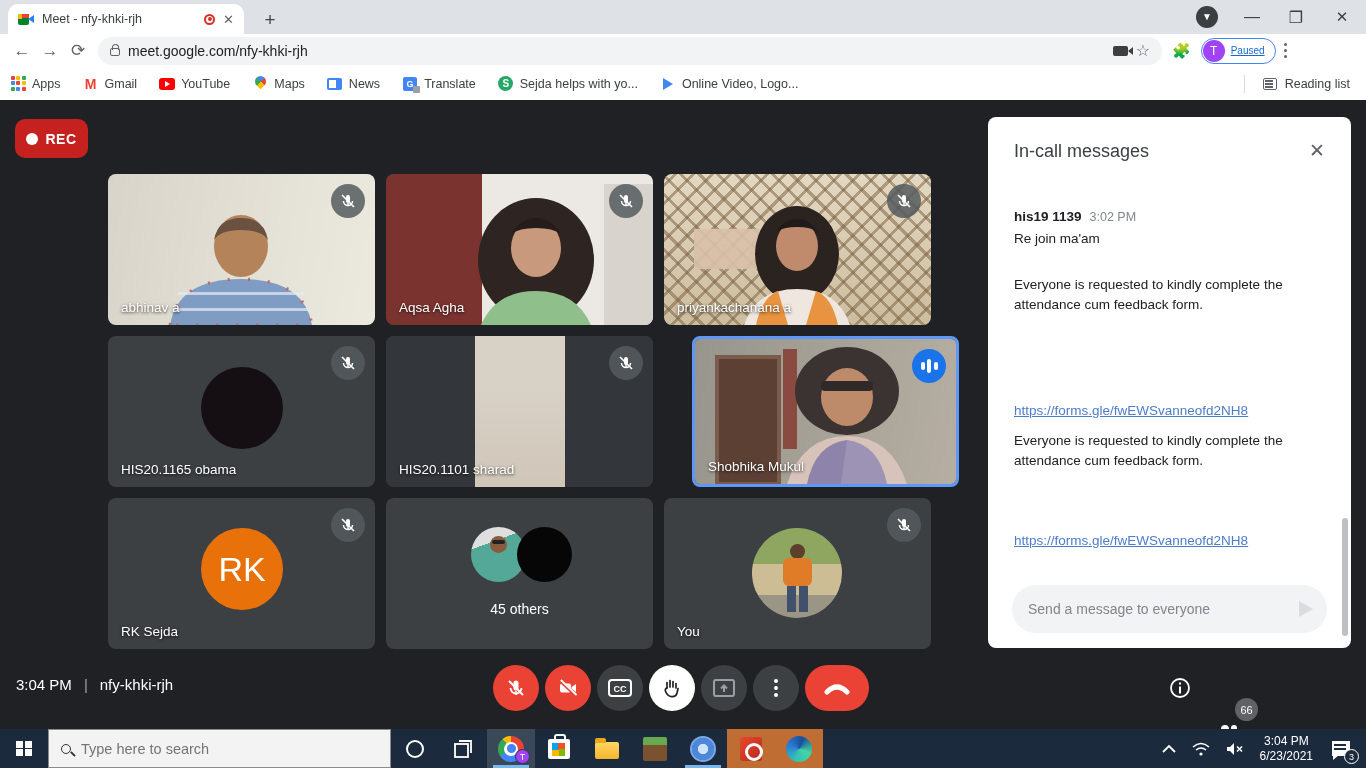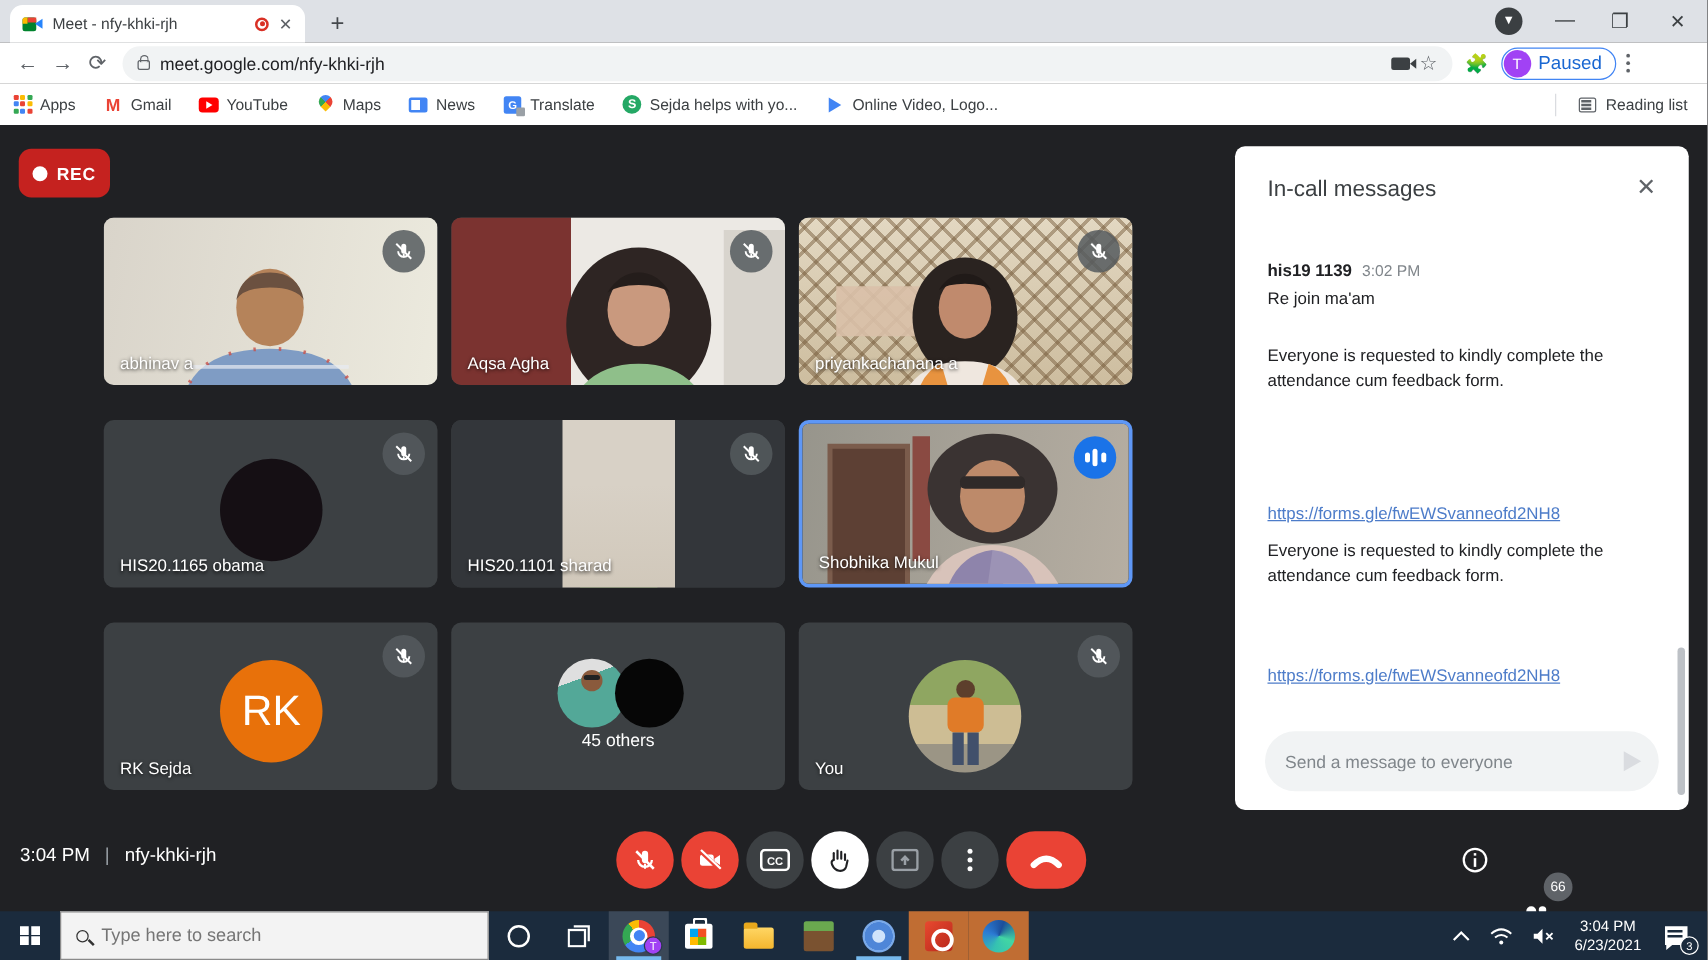--- a/index.html
+++ b/index.html
@@ -30,21 +30,21 @@
   #omnibox { margin-left:6px; width:1064px; height:28px; background:#f1f3f4; border-radius:14px; display:flex; align-items:center; padding:0 12px; gap:8px; }
   .lock-glyph { width:10px; height:8px; border:1.6px solid #5f6368; border-radius:2px; position:relative; margin-top:3px;}
   .lock-glyph::before{ content:""; position:absolute; left:1px; top:-5px; width:5px; height:5px; border:1.6px solid #5f6368; border-bottom:none; border-radius:4px 4px 0 0;}
   .url-text { font-size:14px; color:#202124; flex:1; }
   .cam-glyph { width:15px; height:10px; background:#3c4043; border-radius:2px; position:relative; }
   .cam-glyph::after{ content:""; position:absolute; right:-5px; top:1px; border-top:4px solid transparent; border-bottom:4px solid transparent; border-right:5px solid #3c4043; }
   .star-glyph { color:#5f6368; font-size:16px; }
   .puzzle-glyph { color:#5f6368; font-size:15px; margin-left:10px;}
   #profile-pill { margin-left:10px; height:26px; border:1.5px solid #4285f4; border-radius:14px; display:flex; align-items:center; padding:1px 10px 1px 1px; gap:6px;}
   #profile-avatar { width:22px; height:22px; border-radius:50%; background:#a142f4; color:#fff; font-size:12px; display:flex; align-items:center; justify-content:center; }
-  #profile-status { color:#1967d2; font-size:15px; }
+  #profile-status { color:#1967d2; font-size:10px;text-decoration:underline; }
   .kebab { display:flex; flex-direction:column; gap:2.5px; margin:0 12px 0 8px;}
   .kebab i{ width:3.5px; height:3.5px; background:#5f6368; border-radius:50%; }
 
   #bookmarks { left:0; top:67px; width:1366px; height:33px; background:#fff; display:flex; align-items:center; padding:0 10px; }
   .bm { display:flex; align-items:center; gap:6px; margin-right:22px; font-size:12.5px; color:#3c4043; }
   .bm-ic { width:16px; height:16px; display:flex; align-items:center; justify-content:center; }
   .apps-grid { display:grid; grid-template-columns:repeat(3,4px); grid-gap:1.5px; }
   .apps-grid i { width:4px; height:4px; border-radius:1px; }
   .gmail-m { color:#ea4335; font-weight:bold; font-size:14px; }
   .yt { width:16px; height:12px; background:#ff0000; border-radius:3px; position:relative; }
@@ -59,21 +59,21 @@
   #reading-list { margin-left:auto; display:flex; align-items:center; gap:8px; font-size:12.5px; color:#3c4043; padding-right:6px;}
   .rl-divider { width:1px; height:18px; background:#dadce0; margin-right:10px;}
   .rl-ic { width:14px; height:12px; border:1.5px solid #5f6368; border-radius:2px; position:relative;}
   .rl-ic::after{content:""; position:absolute; left:1px; top:1.5px; width:8px; height:1.5px; background:#5f6368; box-shadow:0 3px 0 #5f6368, 0 6px 0 #5f6368;}
 
   
   #rec-badge { left:15px; top:119px; width:73px; height:39px; background:#c5221f; border-radius:10px;
                display:flex; align-items:center; justify-content:center; gap:7px; color:#fff; font-weight:bold; font-size:14px; letter-spacing:.5px;}
   #rec-badge .dot{ width:12px; height:12px; background:#fff; border-radius:50%; }
 
-  .tile { width:267px; height:134px; background:#3c4043; border-radius:8px; overflow:hidden; }
+  .tile { width:267px; height:151px; background:#3c4043; border-radius:8px; overflow:hidden;margin-left:25px; }
   .tile .nm { position:absolute; left:13px; bottom:10px; color:#fff; font-size:13.5px; font-weight:500;
               text-shadow:0 1px 3px rgba(0,0,0,.8); z-index:3; }
   .micoff { position:absolute; right:10px; top:10px; width:34px; height:34px; border-radius:50%;
             background:rgba(85,90,94,.85); display:flex; align-items:center; justify-content:center; z-index:3;}
   .speakind { position:absolute; right:10px; top:10px; width:34px; height:34px; border-radius:50%;
             background:#1a73e8; display:flex; align-items:center; justify-content:center; gap:2.5px; z-index:3;}
   .speakind i { width:4px; background:#fff; border-radius:2px; }
   .tile .scene { position:absolute; inset:0; }
   #tile-shobhika { border:3px solid #5e97f6; }
 
@@ -354,21 +354,21 @@
       <svg width="16" height="16" viewBox="0 0 16 16">
           <rect x="6" y="2" width="4" height="8" rx="2" fill="#fff"></rect>
           <path d="M3.5 8 a4.5 4.5 0 0 0 9 0" stroke="#fff" stroke-width="1.5" fill="none"></path>
           <rect x="7.3" y="10" width="1.4" height="3" fill="#fff"></rect>
           <line x1="2" y1="2" x2="14" y2="14" stroke="#fff" stroke-width="1.6"></line>
         </svg>
     </div>
     <span class="nm">HIS20.1101 sharad</span>
   </div>
 
-  <div class="abs tile" id="tile-shobhika" style="left:639px; top:336px;">
+  <div class="abs tile" id="tile-shobhika" style="left:667px; top:336px;">
     <div class="scene" style="background:linear-gradient(100deg,#97958c,#b6aea2);">
       <svg width="261" height="145" viewBox="0 0 261 145">
         <rect x="22" y="18" width="62" height="127" fill="#5d4034"></rect>
         <rect x="22" y="18" width="62" height="127" fill="none" stroke="#7b5c4c" stroke-width="4"></rect>
         <rect x="88" y="10" width="14" height="100" fill="#8a4a42"></rect>
         <ellipse cx="152" cy="52" rx="52" ry="44" fill="#3a3332"></ellipse>
         <ellipse cx="152" cy="58" rx="26" ry="29" fill="#bd8a6a"></ellipse>
         <rect x="126" y="42" width="52" height="10" rx="4" fill="#2f2a29"></rect>
         <path d="M92,145 q16,-48 60,-48 q44,0 60,48 Z" fill="#d8c3ba"></path>
         <path d="M112,145 q8,-40 40,-44 l14,44 Z" fill="#8e84ab"></path>

